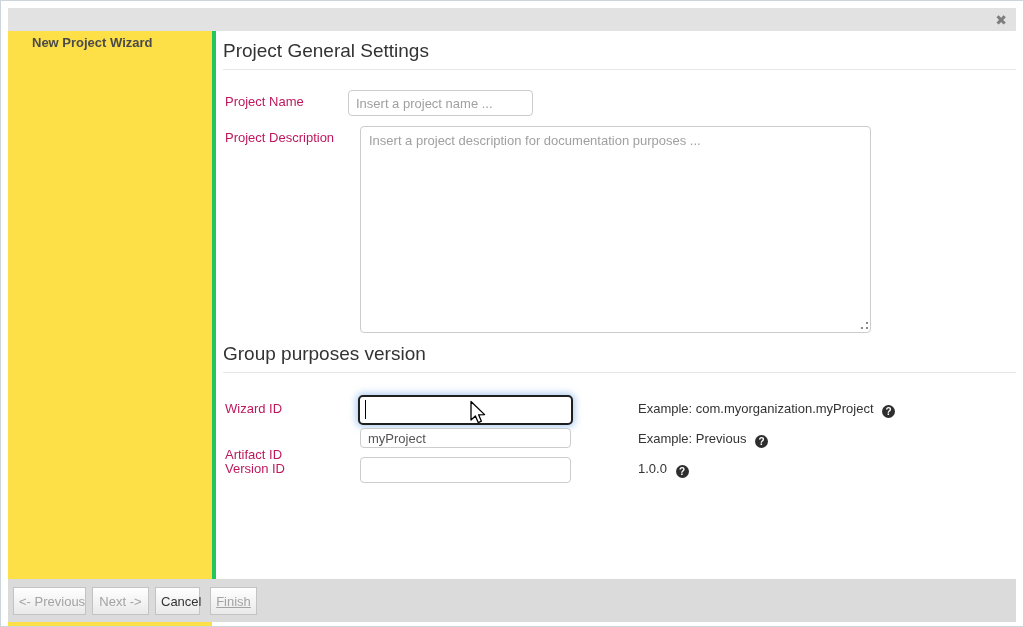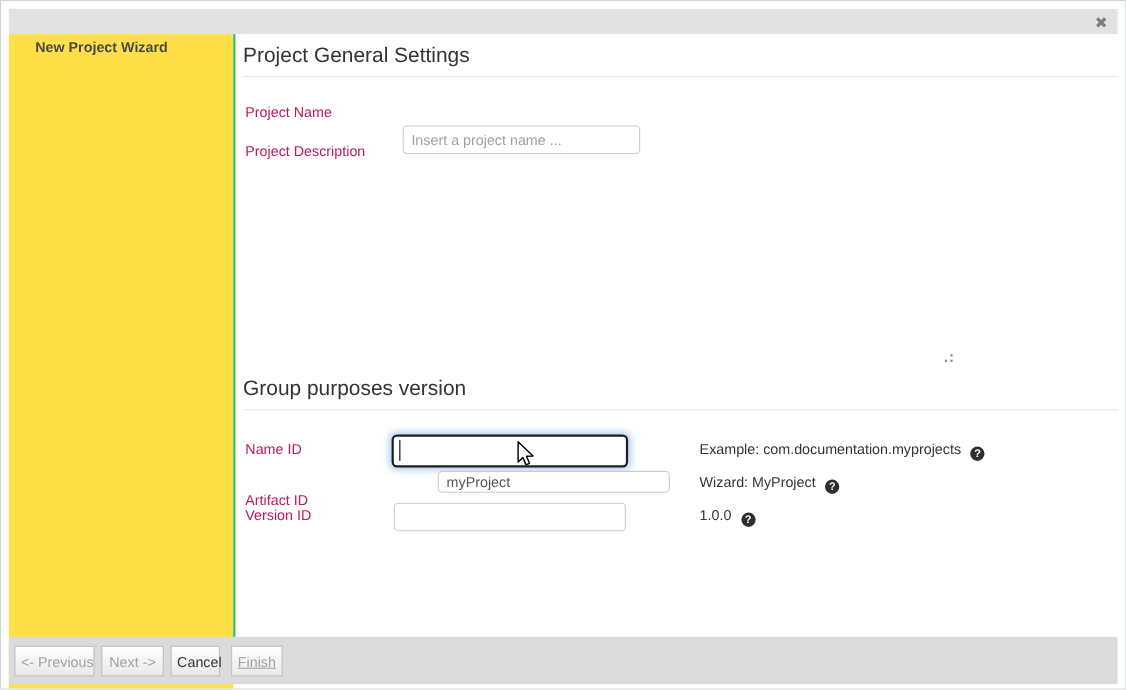--- a/index.html
+++ b/index.html
@@ -34,21 +34,21 @@
     position: absolute; left: 7px; top: 30px; width: 204px; height: 608px;
     background: #fde047;
   }
   .sidebar-title {
     position: absolute; left: 24px; top: 4px;
     font-size: 13px; font-weight: bold; color: #4a4a4a;
     white-space: nowrap;
   }
   .main {
     position: absolute; left: 211px; top: 30px; right: 7px; height: 548px;
-    border-left: 2px solid #22c55e;
+    border-left: 4px solid #22c55e;
     background: #ffffff;
   }
 
   .section-heading {
     position: absolute; left: 7px; right: 0;
     font-size: 19px; font-weight: 400; color: #333333;
     line-height: 24px;
     padding-bottom: 6px;
     border-bottom: 1px solid #e7e7e7;
     white-space: nowrap;
@@ -65,21 +65,21 @@
     position: absolute;
     font-family: "Liberation Sans", "DejaVu Sans", sans-serif;
     font-size: 13px; color: #555555;
     border: 1px solid #cccccc; border-radius: 4px;
     padding: 4px 7px;
     background: #ffffff;
     outline: none;
   }
   .txt-input::placeholder, .txt-area::placeholder { color: #a0a0a0; opacity: 1; }
 
-  #input-project-name { left: 152px; top: 59px;  width: 216px; height: 26px; margin-top: 24px; }
+  #input-project-name { left: 132px; top: 59px;  width: 185px; height: 26px; }
   .txt-area {
     left: 144px; top: 95px; width: 511px; height: 207px;
     resize: none; padding: 6px 8px;
   }
   .resize-grip {
     position: absolute; left: 644px; top: 290px; width: 9px; height: 9px;
     cursor: nwse-resize;
   }
   .resize-grip i {
     position: absolute; width: 2px; height: 2px; background: #8a8a8a;
@@ -96,21 +96,21 @@
 
   #input-group-id {
     left: 142px; top: 364px; width: 215px; height: 30px;
     border: 2px solid #1f1f1f; border-radius: 5px;
     box-shadow: 0 0 7px 2px rgba(110, 165, 230, 0.55);
   }
   .caret {
     position: absolute; left: 149px; top: 369px;
     width: 1px; height: 19px; background: #000000;
   }
-  #input-artifact-id { left: 144px; top: 397px; width: 211px; height: 20px; margin-left: 40px; }
+  #input-artifact-id { left: 144px; top: 397px; width: 211px; height: 20px; }
   #input-version-id  { left: 144px; top: 426px; width: 211px; height: 26px; }
 
   .hint {
     position: absolute; left: 422px;
     font-size: 13px; color: #333333; white-space: nowrap;
   }
   #hint-group    { top: 370px; }
   #hint-artifact { top: 400px; }
   #hint-version  { top: 430px; }
   .help-icon {
@@ -162,40 +162,41 @@
   </div>
 
   <div class="main">
 
     <div id="heading-general" class="section-heading">Project General Settings</div>
 
     <div id="label-project-name" class="field-label">Project Name</div>
     <input id="input-project-name" class="txt-input" type="text" placeholder="Insert a project name ..." style="">
 
     <div id="label-project-desc" class="field-label">Project Description</div>
+    <textarea class="txt-area" placeholder="Insert a project description for documentation purposes ..." style=""></textarea>
     <div class="resize-grip">
         <i></i>
         <i></i>
         <i></i>
       </div>
 
     <div id="heading-gav" class="section-heading">Group purposes version</div>
 
-    <div id="label-group-id" class="field-label">Name ID</div>
+    <div id="label-group-id" class="field-label">Wizard ID</div>
     <input id="input-group-id" class="txt-input" type="text" value="" style="">
     <div class="caret"></div>
     <div id="hint-group" class="hint">
-      <span>Example: com.documentation.myprojects</span>
+      <span>Example: com.myorganization.myProject</span>
       <span class="help-icon">?</span>
     </div>
 
     <div id="label-artifact-id" class="field-label">Artifact ID</div>
     <input id="input-artifact-id" class="txt-input" type="text" value="myProject" style="">
     <div id="hint-artifact" class="hint">
-      <span>Wizard: MyProject</span>
+      <span>Example: Previous</span>
       <span class="help-icon">?</span>
     </div>
 
     <div id="label-version-id" class="field-label">Version ID</div>
     <input id="input-version-id" class="txt-input" type="text" value="" style="">
     <div id="hint-version" class="hint">
       <span>1.0.0</span>
       <span class="help-icon">?</span>
     </div>
 

